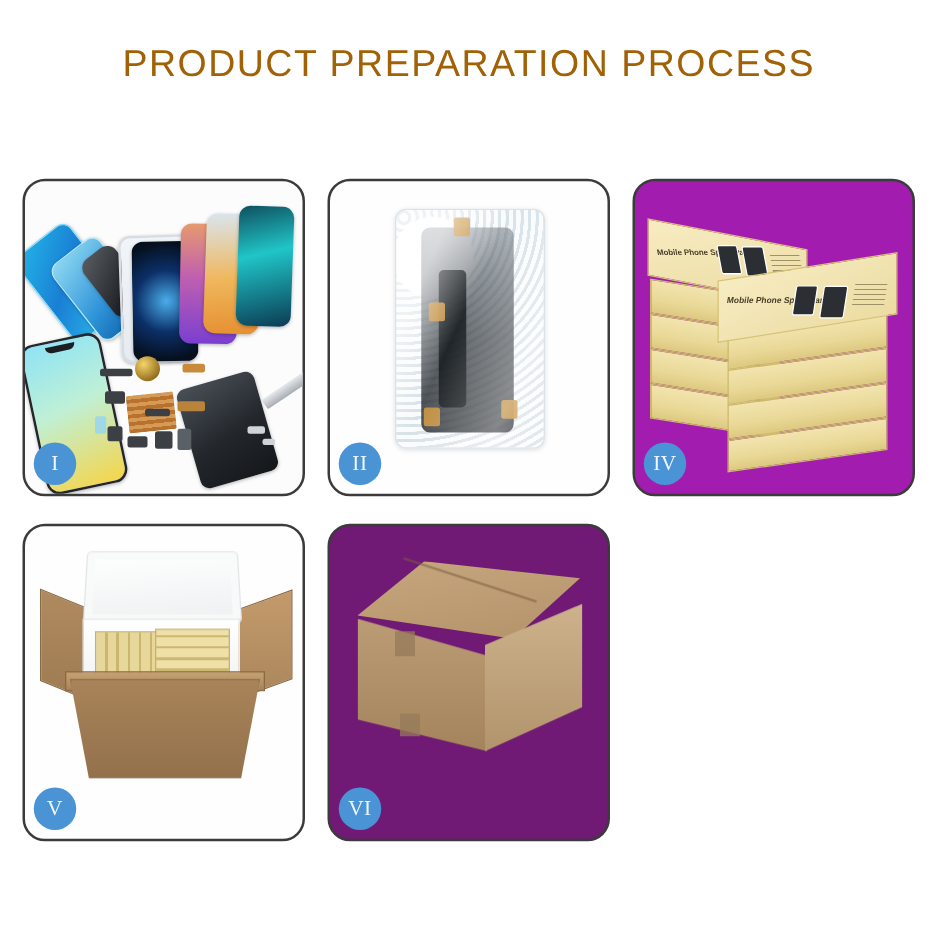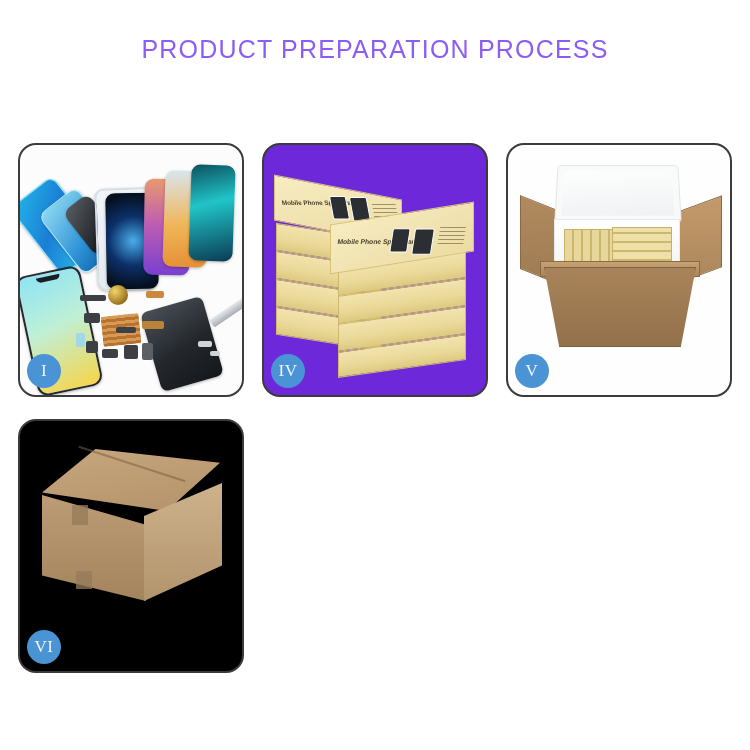--- a/index.html
+++ b/index.html
@@ -14,24 +14,24 @@
     overflow: hidden;
     position: relative;
   }
 
   
   .header {
     padding-top: 36px;
     text-align: center;
   }
   .main-title {
-    font-size: 25px;
+    font-size: 30px;
     letter-spacing: 1.2px;
     font-weight: 400;
-    color: #8b5cf6;
+    color: #a16207;
     margin: 0;
     line-height: 1.05;
     font-family: "Liberation Sans", sans-serif;
   }
   .sub-title {
     font-size: 15.5px;
     color: #1a1a1a;
     margin: 10px 0 0 0;
     font-weight: 400;
     letter-spacing: 0.1px;
@@ -243,21 +243,21 @@
     background: linear-gradient(180deg,#d9c382,#c3ab60);
     transform: skewY(14deg);
   }
   .box3-side-r {
     position:absolute; left:194px; top:132px; width:16px; height:44px;
     background: linear-gradient(180deg,#e6d49a,#cdb672);
     transform: skewY(-14deg);
   }
 
   
-  .p4 { background:#6d28d9; }
+  .p4 { background:#a21caf; }
   .stack {
     position:absolute; left:8px; top:22px; width:206px; height:190px;
   }
   .sbox {
     position:absolute;
     background: linear-gradient(180deg,#f2e4ae 0%, #e9d897 60%, #ddc97f 100%);
     border:1px solid #cdb96c;
   }
   .sbox-top {
     position:absolute;
@@ -325,21 +325,21 @@
     background: repeating-linear-gradient(90deg,#e8d79a 0 7px, #cbb670 7px 9px);
     border:1px solid #c6b06a;
   }
   .c5-inner2 {
     position:absolute; left:104px; top:82px; width:58px; height:40px;
     background: repeating-linear-gradient(0deg,#efe0a8 0 7px,#cdb872 7px 9px);
     border:1px solid #c6b06a;
   }
 
   
-  .p6 { background:#000000; }
+  .p6 { background:#701a75; }
   .c6-top {
     position:absolute; left:22px; top:28px; width:178px; height:62px;
     background: linear-gradient(170deg,#c6a67d 0%, #b4936a 100%);
     clip-path: polygon(30% 0, 100% 22%, 70% 100%, 0 70%);
     border-radius:2px;
   }
   .c6-left {
     position:absolute; left:22px; top:74px; width:104px; height:106px;
     background: linear-gradient(180deg,#bb9c74 0%, #a4845d 100%);
     clip-path: polygon(0 0, 100% 28%, 100% 100%, 0 76%);
@@ -395,20 +395,34 @@
       <div class="chip" style="left:104px;top:200px;width:14px;height:14px;"></div>
       <div class="chip" style="left:122px;top:198px;width:11px;height:17px;background:#5b6066;"></div>
       <div class="chip" style="left:56px;top:188px;width:9px;height:14px;background:#9fd8e6;"></div>
       <div class="chip" style="left:96px;top:182px;width:20px;height:6px;"></div>
       <div class="chip" style="left:178px;top:196px;width:14px;height:6px;background:#cfd4d8;"></div>
       <div class="chip" style="left:190px;top:206px;width:10px;height:5px;background:#cfd4d8;"></div>
     </div>
     <div class="badge">I</div>
   </div>
 
+  <div class="panel p2">
+    <div class="panel-stage">
+      <div class="bubblebag">
+        <div class="bb-inner"></div>
+        <div class="bb-flex"></div>
+        <div class="bb-tape" style="left:46px;top:6px;"></div>
+        <div class="bb-tape" style="left:26px;top:74px;"></div>
+        <div class="bb-tape" style="left:22px;top:158px;"></div>
+        <div class="bb-tape" style="left:84px;top:152px;"></div>
+        <div class="bb-sheen"></div>
+      </div>
+    </div>
+    <div class="badge">II</div>
+  </div>
 
 
   <div class="panel p4">
     <div class="panel-stage">
       <div class="stack">
 
         <div class="sbox" style="left:4px;top:64px;width:102px;height:26px;transform:skewY(9deg);"></div>
         <div class="sbox" style="left:4px;top:92px;width:102px;height:26px;transform:skewY(9deg);"></div>
         <div class="sbox" style="left:4px;top:120px;width:102px;height:26px;transform:skewY(9deg);"></div>
         <div class="sbox" style="left:4px;top:148px;width:102px;height:26px;transform:skewY(9deg);"></div>

